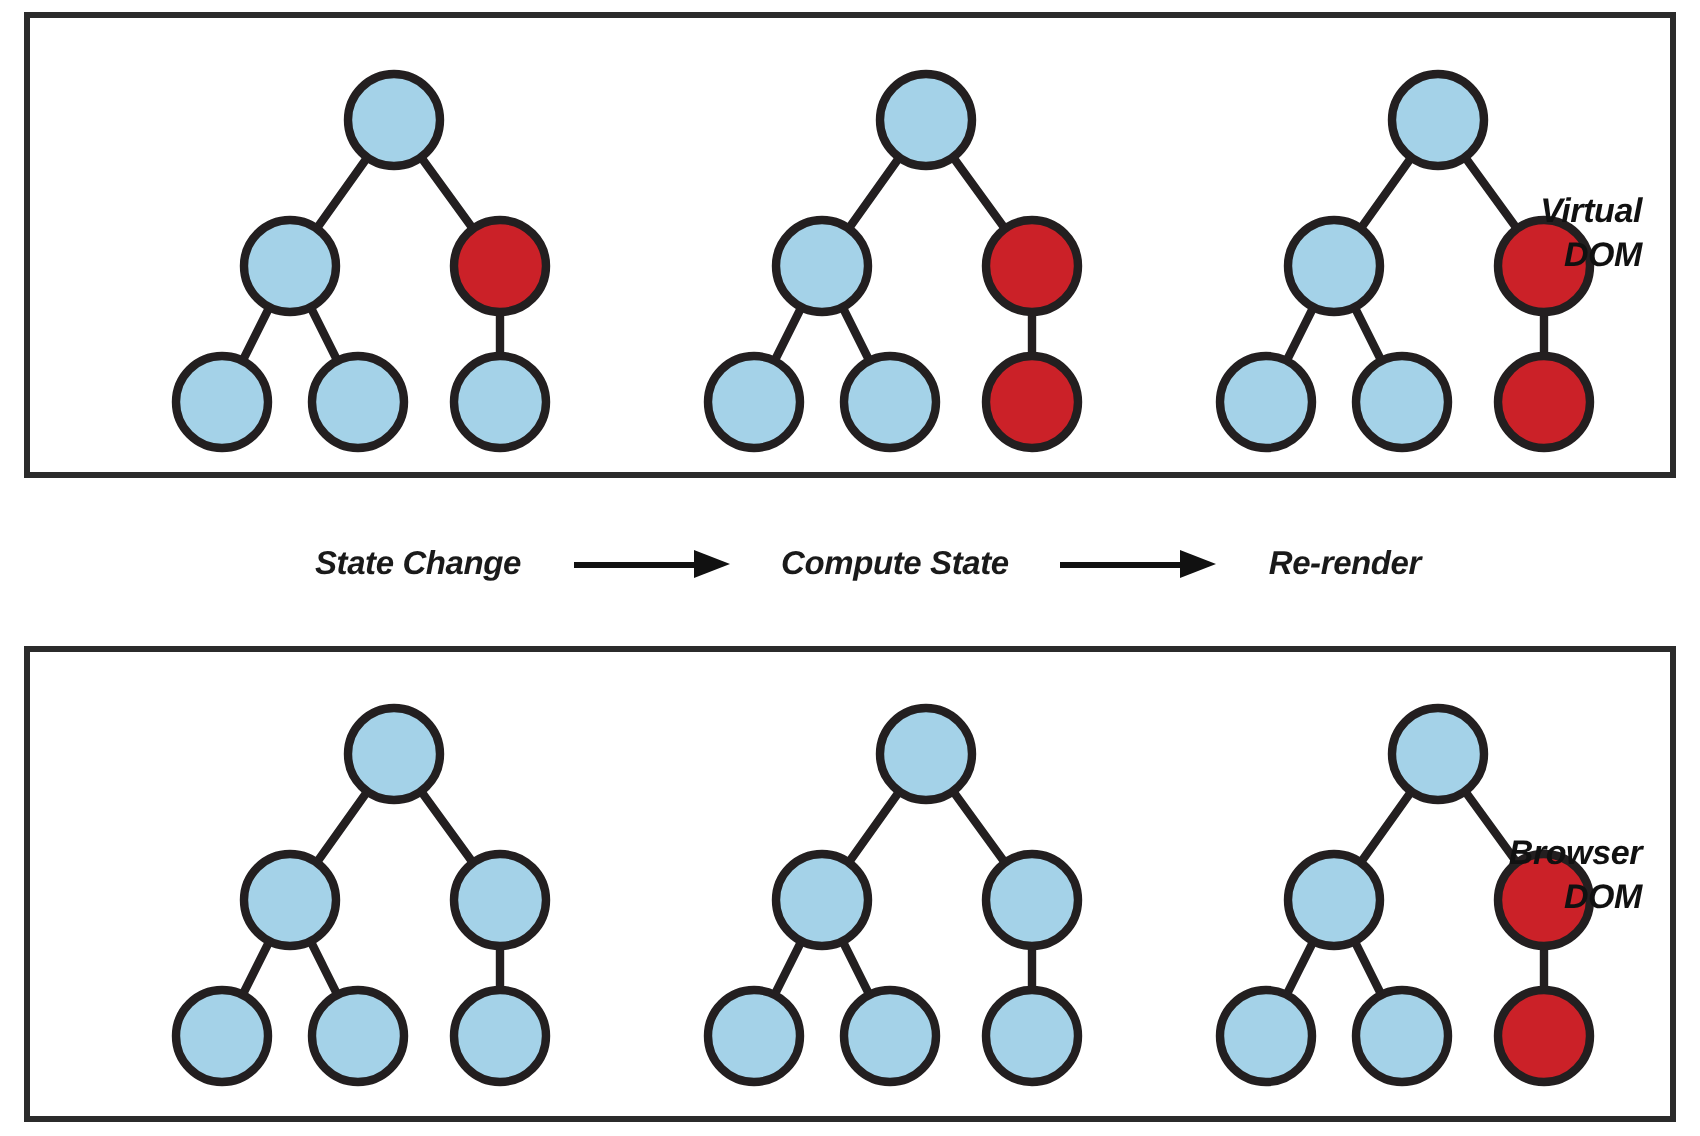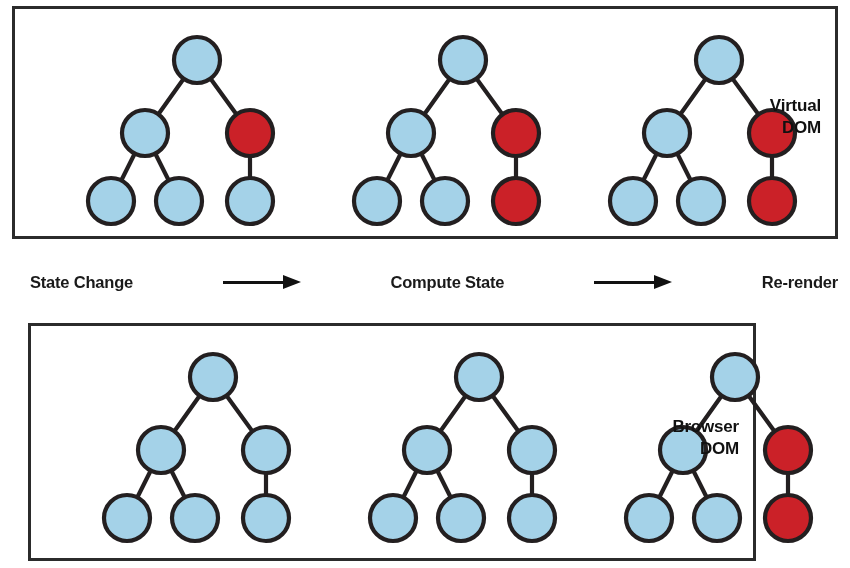--- a/index.html
+++ b/index.html
@@ -13,39 +13,40 @@
     font-family: "Liberation Sans", sans-serif;
     overflow: hidden;
     position: relative;
   }
 
   #stage {
     position: relative;
     width: 850px;
     height: 568px;
     background: #ffffff;
+    font-style: italic;
   }
 
   
   .panel {
     position: absolute;
     box-sizing: border-box;
     background: #ffffff;
     border: 3px solid #2b2b2b;
   }
   #panel-virtual {
     left: 12px;
     top: 6px;
     width: 826px;
     height: 233px;
   }
   #panel-browser {
-    left: 28px;
+    left: 12px;
     top: 323px;
-    width: 728px;
+    width: 826px;
     height: 238px;
   }
 
   .panel-label {
     position: absolute;
     right: 14px;
     text-align: right;
     font-weight: bold;
     font-size: 17px;
     line-height: 1.28;
@@ -64,21 +65,21 @@
 
   
   #caption-row {
     position: absolute;
     left: 12px;
     top: 242px;
     width: 826px;
     height: 80px;
     display: flex;
     align-items: center;
-    justify-content: space-between;
+    justify-content: center;
     padding-left: 18px;
     box-sizing: border-box;
   }
   .caption-text {
     font-size: 16.5px;
     font-weight: 600;
     color: #1a1a1a;
     letter-spacing: -0.2px;
     white-space: nowrap;
   }

